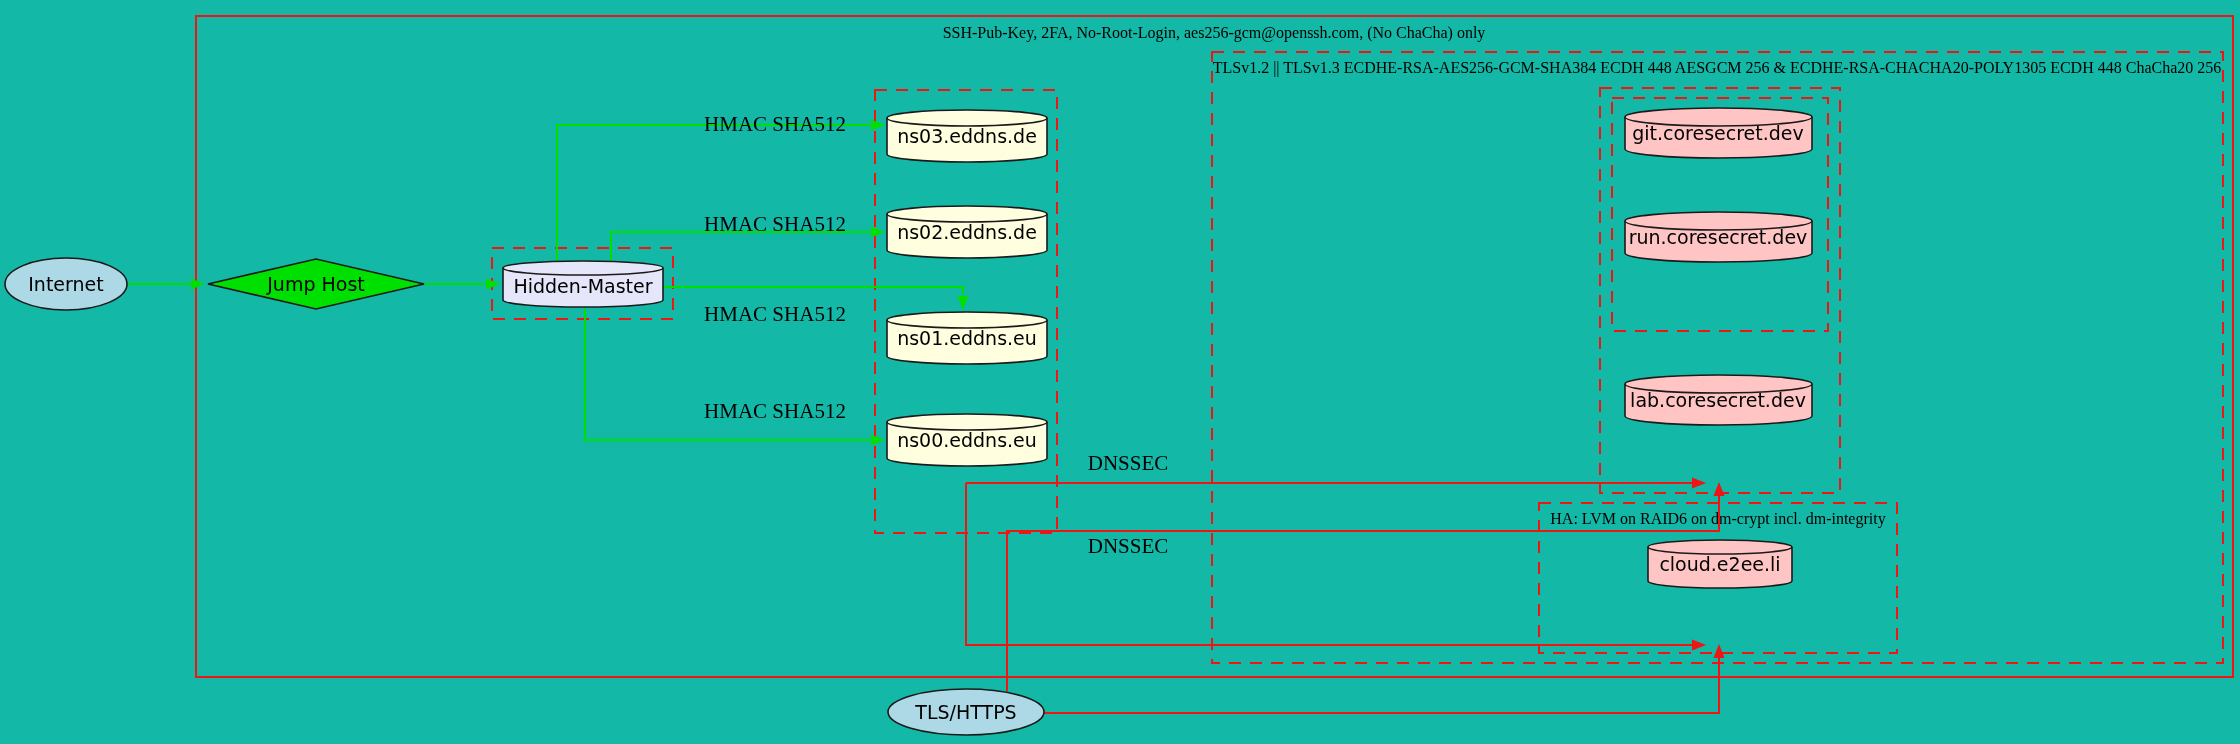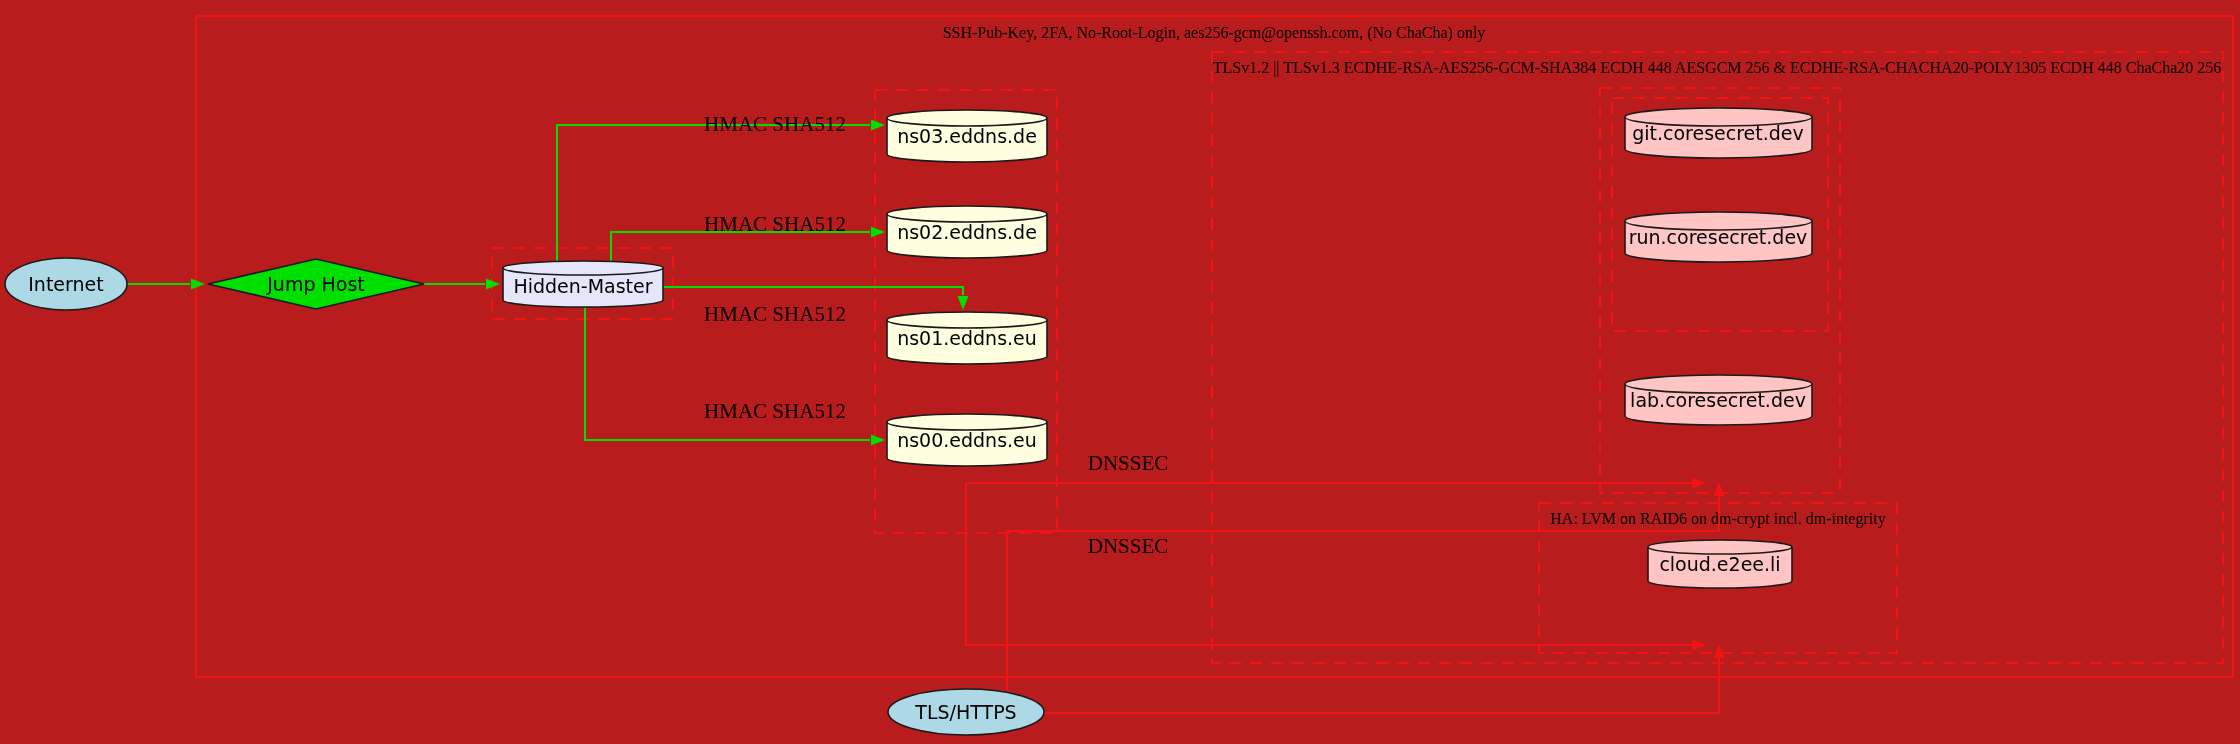--- a/index.html
+++ b/index.html
@@ -1,16 +1,16 @@
 <!DOCTYPE html>
 <html><head>
 <meta charset="utf-8">
 <style>
   html,body{margin:0;padding:0;background:#ffffff;}
-  #canvas{position:relative;width:2240px;height:744px;background:#b91c1c;overflow:hidden;}
+  #canvas{position:relative;width:2240px;height:744px;background:#14b8a6;overflow:hidden;}
   svg{position:absolute;left:0;top:0;}
   .cluster{fill:none;stroke-width:2;}
   .dashed{stroke-dasharray:12 9;}
   .edge{fill:none;stroke-width:2;}
   .node-shape{stroke-width:1.6;}
   .node-label{font-family:"DejaVu Sans",sans-serif;font-size:19px;fill:#000;text-anchor:middle;}
   .edge-label{font-family:"Liberation Serif","DejaVu Serif",serif;font-size:21px;fill:#000;text-anchor:middle;}
   .cluster-label{font-family:"Liberation Serif","DejaVu Serif",serif;font-size:16px;fill:#000;text-anchor:middle;}
 </style>
 </head>

